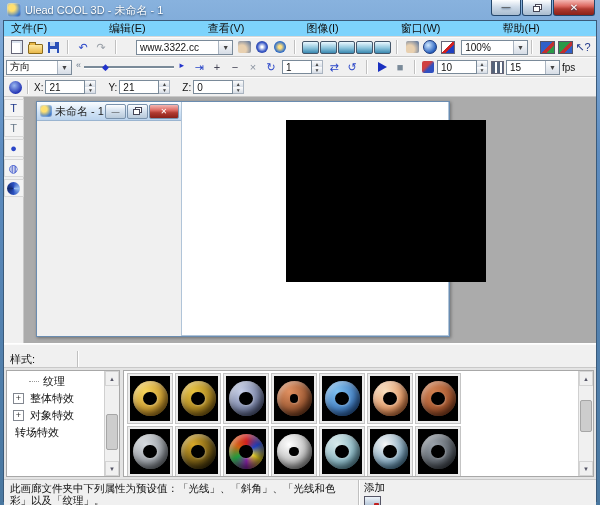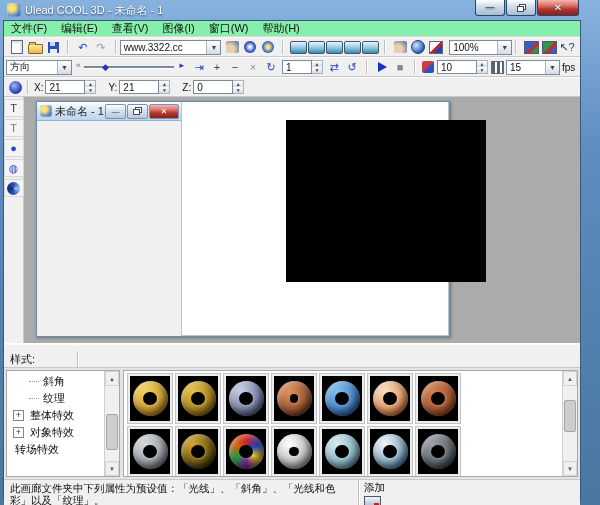--- a/index.html
+++ b/index.html
@@ -1,29 +1,29 @@
 <!DOCTYPE html>
 <html><head>
 <meta charset="utf-8">
 <style>
   html,body{margin:0;padding:0;background:#dfe9f5;font-family:"Liberation Sans","DejaVu Sans",sans-serif;-webkit-font-smoothing:none;}
-  .frame{width:600px;height:505px;box-sizing:border-box;background:linear-gradient(180deg,#88b2de 0%,#5d8cc0 30%,#49779f 100%);padding:0 19px 3px 3px;position:relative;}
+  .frame{width:600px;height:505px;box-sizing:border-box;background:linear-gradient(180deg,#88b2de 0%,#5d8cc0 30%,#49779f 100%);padding:0 3px 3px 3px;position:relative;}
   
   .titlebar{height:20px;display:flex;align-items:center;color:#fff;font-size:11px;text-shadow:0 1px 2px #1a3a5c;padding:0 2px;}
   .app-icon{width:14px;height:14px;border-radius:3px;background:radial-gradient(circle at 35% 35%,#ffe070 25%,#3a7ad0 70%,#123a80);margin:0 4px 0 2px;box-shadow:0 0 2px #fff inset;}
   .caps{margin-left:auto;display:flex;align-items:flex-start;height:20px;}
   .cap{width:28px;height:15px;margin-left:1px;border:1px solid #24466b;border-top:none;border-radius:0 0 3px 3px;background:linear-gradient(#fdfeff,#cfdbe9 45%,#a9bccf);display:flex;align-items:center;justify-content:center;color:#333;font-size:9px;line-height:9px;}
   .cap.close{width:40px;background:linear-gradient(#f4b8b4,#dd6a62 40%,#b03a30 60%,#8a2018);color:#fff;font-size:10px;}
   .rg{position:relative;width:9px;height:8px;}
   .rg::before{content:"";position:absolute;right:0;top:0;width:5px;height:4px;border:1px solid #445;background:#fff;}
   .rg::after{content:"";position:absolute;left:0;bottom:0;width:5px;height:4px;border:1px solid #445;background:#fff;}
   
   .app{background:#f0f0f0;height:482px;display:flex;flex-direction:column;border:1px solid #3a5a7a;box-sizing:border-box;}
   
-  .menubar{height:15px;display:flex;align-items:flex-start;font-size:11px;color:#111;background:#86efac;border-bottom:1px solid #d8d8d8;}
+  .menubar{height:15px;display:flex;align-items:flex-start;font-size:11px;color:#111;background:#7dd3fc;border-bottom:1px solid #d8d8d8;gap:48px;}
   .menu-item{padding:0 7px;}
   
   .tbrow{display:flex;align-items:center;background:#f0f0f0;border-top:1px solid #fbfbfb;border-bottom:1px solid #c9c9c9;padding:1px 2px;}
   .tb1{height:19px;} .tb2{height:17px;} .tb3{height:16px;}
   .tsec{display:flex;align-items:center;padding:0 2px;}
   .tsep{width:1px;height:14px;background:#c0c0c0;border-right:1px solid #fff;margin:0 3px;}
   .tbtn{min-width:18px;height:16px;display:flex;align-items:center;justify-content:center;font-size:11px;color:#333;}
   
   .i-page{width:10px;height:12px;background:#fff;border:1px solid #667;box-shadow:inset -2px 2px 0 #dce4ee;}
   .i-folder{width:13px;height:8px;background:linear-gradient(#ffe9a0,#e8b84a);border:1px solid #8a6a1a;border-radius:1px;position:relative;margin-top:3px;}
@@ -143,21 +143,21 @@
       <span class="tsep"></span>
       <span class="tsec">
           <span class="tbtn">
             <span style="color: rgb(42, 70, 200); font-size: 11px;">↶</span>
           </span>
           <span class="tbtn">
             <span style="color: rgb(154, 160, 168); font-size: 11px;">↷</span>
           </span>
         </span>
       <span class="tsep"></span>
-      <span class="combo" style="width:110px;">
+      <span class="combo" style="width:99px;margin-left:16px;">
         <span>www.3322.cc</span>
         <span class="arr">▼</span>
       </span>
       <span class="tsec">
           <span class="tbtn">
             <span class="i-hand"></span>
           </span>
           <span class="tbtn">
             <span class="i-gizmo1"></span>
           </span>
@@ -357,24 +357,20 @@
     <div class="stylebar">
       <span class="cap-lbl">样式:</span>
       <span class="vline"></span>
     </div>
 
     <div class="attrpanel">
       <div class="tree">
         <div class="treelist">
             <div class="trow" style="padding-left: 22px;">
               <span class="conn"></span>
-              <span class="tlabel">斜角</span>
-            </div>
-            <div class="trow" style="padding-left: 22px;">
-              <span class="conn"></span>
               <span class="tlabel">纹理</span>
             </div>
             <div class="trow" style="padding-left: 6px;">
               <span class="plusbox">+</span>
               <span class="tlabel">整体特效</span>
             </div>
             <div class="trow" style="padding-left: 6px;">
               <span class="plusbox">+</span>
               <span class="tlabel">对象特效</span>
             </div>

